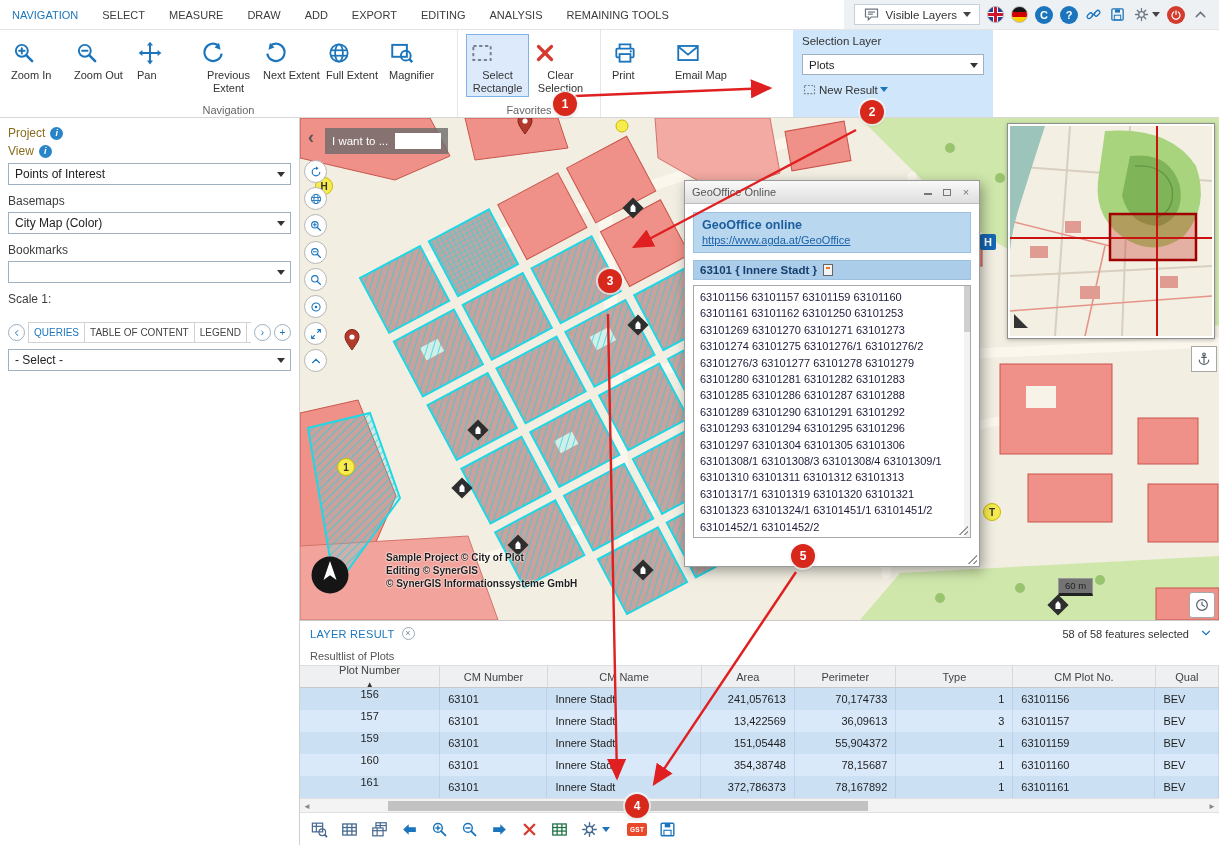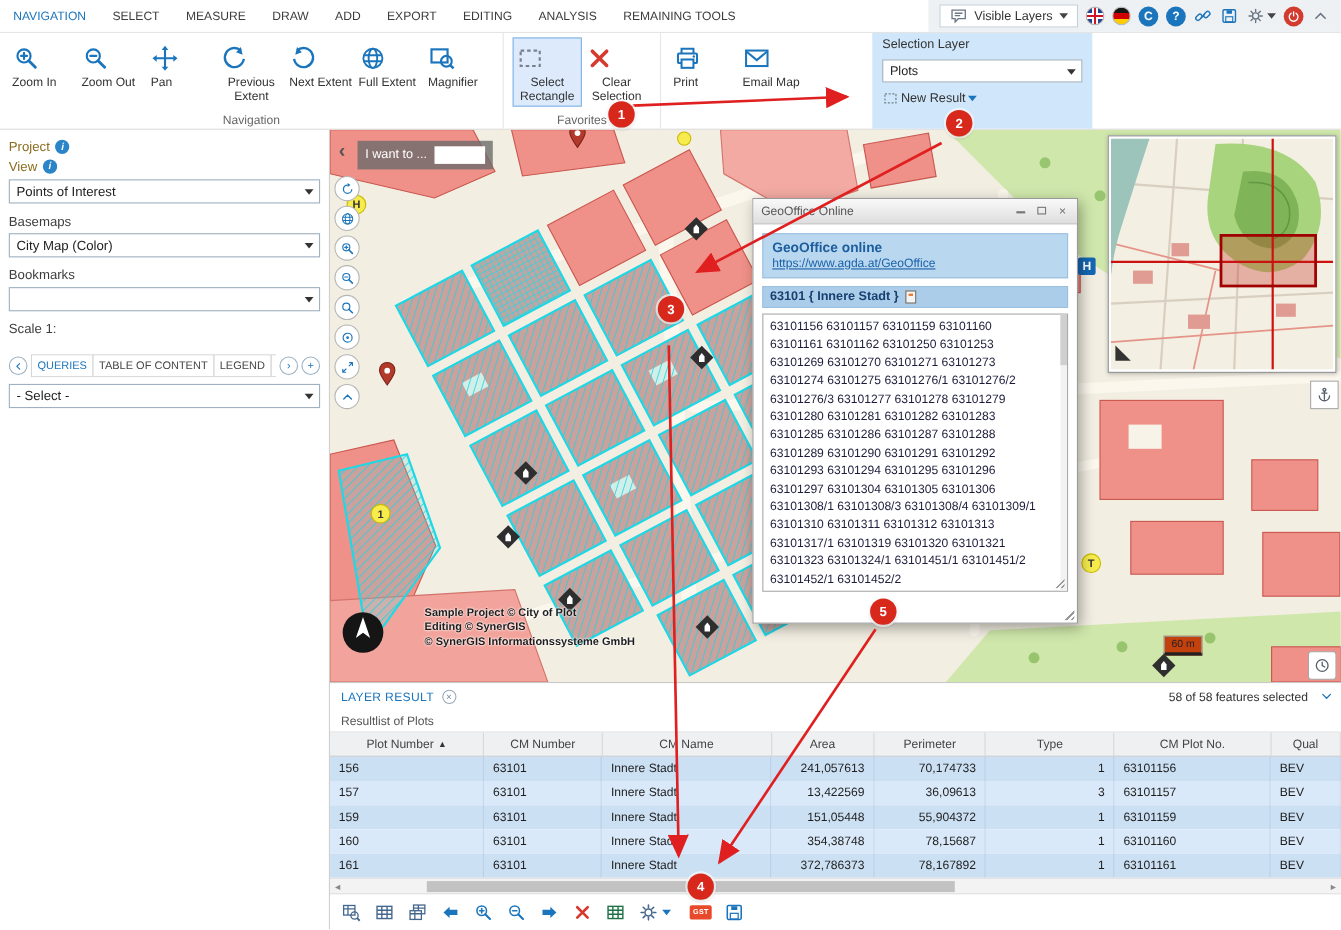--- a/index.html
+++ b/index.html
@@ -89,21 +89,21 @@
               color:#fff; font-size:11.5px; display:flex; align-items:center; gap:7px; padding:0 7px;
               z-index:25; }
   .want-input { width:46px; height:16px; border:none; background:#fff; }
   .map-toolbar { position:absolute; left:4px; top:42px; display:flex; flex-direction:column; gap:4px; z-index:25; }
   .mtb { width:23px; height:23px; border-radius:50%; background:#fff; border:1px solid #b5b5b5;
          display:flex; align-items:center; justify-content:center; }
   .mtb svg { width:14px; height:14px; color:#1b75bc; }
   .copyright { position:absolute; left:86px; top:433px; font-size:10px; font-weight:bold; color:#1d1d1d;
                line-height:1.3; z-index:20; text-shadow:0 0 2px #fff, 0 0 2px #fff; }
   .compass { position:absolute; left:10px; top:437px; width:40px; height:40px; z-index:20; }
-  .scalebar { position:absolute; left:758px; top:460px; background:#c2410c; border:1px solid #9a9a9a;
+  .scalebar { position:absolute; left:758px; top:460px; background:#737373; border:1px solid #9a9a9a;
               font-size:9.5px; color:#222; padding:1px 6px 2px; z-index:20; border-bottom:3px solid #222; }
 
   
   .overview { position:absolute; right:4px; top:5px; width:208px; height:216px; background:#fff;
               border:1px solid #8f8f8f; padding:2px; z-index:22; box-shadow:0 1px 4px rgba(0,0,0,.25); }
   .ov-anchor { position:absolute; right:2px; top:228px; width:26px; height:26px; background:#fff;
                border:1px solid #a8a8a8; display:flex; align-items:center; justify-content:center; z-index:22; }
   .ov-anchor svg { width:16px; height:16px; color:#55606a; }
   .clock-btn { position:absolute; right:4px; top:474px; width:26px; height:26px; background:#fff;
                border:1px solid #a8a8a8; border-radius:3px; display:flex; align-items:center;
@@ -153,21 +153,21 @@
                  font-size:11px; color:#444; }
   .gh-cell { display:flex; align-items:center; justify-content:center; gap:4px;
              border-right:1px solid #d8d8d8; white-space:nowrap; overflow:hidden; }
   .sort-arrow { font-size:8px; color:#333; }
   .g-row { display:flex; height:22px; font-size:11px; color:#1e1e1e; }
   .g-row:nth-child(odd) { background:#cce0f4; }
   .g-row:nth-child(even) { background:#d9e9f9; }
   .g-cell { display:flex; align-items:center; padding:0 8px; border-right:1px solid rgba(70,100,140,.12);
             white-space:nowrap; overflow:hidden; }
   .num { justify-content:flex-end; }
-  .c0{width:144px;} .c1{width:110px;} .c2{width:158px;} .c3{width:96px;}
+  .c0{width:144px;flex-direction:column;} .c1{width:110px;} .c2{width:158px;} .c3{width:96px;}
   .c4{width:104px;} .c5{width:120px;} .c6{width:146px;} .c7{width:65px;}
   .hscroll { position:absolute; left:0; right:0; top:177px; height:15px; background:#f3f3f3;
              border-top:1px solid #e0e0e0; border-bottom:1px solid #e0e0e0; }
   .hs-arrow { position:absolute; top:3px; font-size:8px; color:#888; }
   .hs-thumb { position:absolute; left:88px; top:2px; width:480px; height:10px; background:#c2c2c2; }
   .res-toolbar { position:absolute; left:0; right:0; top:193px; bottom:0; display:flex;
                  align-items:center; gap:11px; padding:0 10px; }
   .tbi { width:19px; height:19px; }
   .steel { color:#44678d; } .blue { color:#1b75bc; } .red { color:#d63a2f; } .green { color:#1e7145; }
   .tb-combo { display:flex; align-items:center; gap:3px; }

